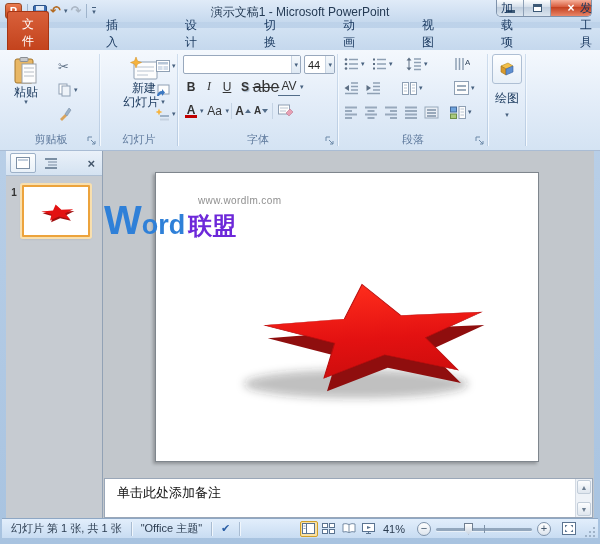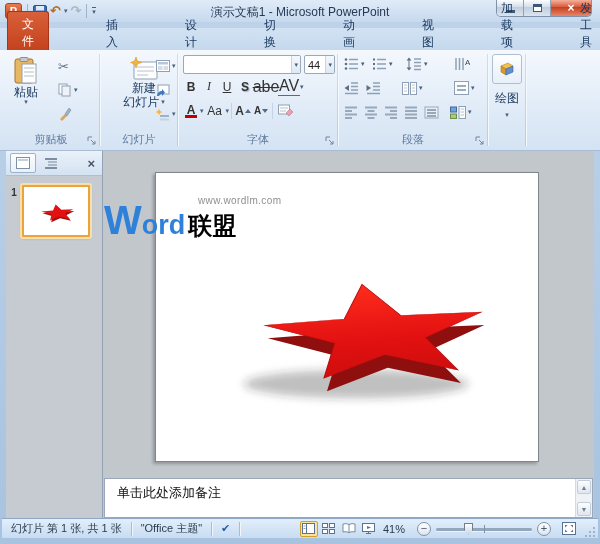--- a/index.html
+++ b/index.html
@@ -275,21 +275,21 @@
     <div class="combo" style="left:126px;top:5px;width:31px;">
       <span style="padding-left:3px;">44</span>
       <span class="dd">▾</span>
     </div>
     <div style="position:absolute;left:4px;top:27px;display:flex;align-items:center;">
       <span class="fbtn" style="font-weight:bold;">B</span>
       <span class="fbtn" style="font-style:italic;font-family:'Liberation Serif',serif;">I</span>
       <span class="fbtn" style="text-decoration:underline;">U</span>
       <span class="fbtn" style="font-weight:bold;text-shadow:1px 1px 1px #9fb0c2;">S</span>
       <span class="fbtn" style="width:24px;text-decoration:line-through;font-size:16px;">abe</span>
-      <span class="fbtn" style="width:22px;font-size:16px;border-bottom:1px solid #526c89;">AV</span>
+      <span class="fbtn" style="width:22px;font-size:12px;border-bottom:1px solid #526c89;">AV</span>
       <span class="dd">▾</span>
     </div>
     <div style="position:absolute;left:4px;top:51px;display:flex;align-items:center;">
       <span class="fbtn" style="flex-direction:column;font-weight:bold;">
           <span>A</span>
           <span class="red-underbar"></span>
         </span>
       <span class="dd">▾</span>
       <span class="fbtn" style="width:22px;">Aa</span>
       <span class="dd">▾</span>
@@ -524,21 +524,21 @@
       <path d="M0,-100 L24.7,-34 L95.1,-30.9 L39.9,13 L58.8,80.9 L0,42 L-58.8,80.9 L-39.9,13 L-95.1,-30.9 L-24.7,-34 Z" fill="#8f0e0e" transform="translate(3,13) scale(1.15,0.5) rotate(-8)"></path>
       <path d="M0,-100 L24.7,-34 L95.1,-30.9 L39.9,13 L58.8,80.9 L0,42 L-58.8,80.9 L-39.9,13 L-95.1,-30.9 L-24.7,-34 Z" fill="url(#starGrad)" stroke="#b80d0d" stroke-width="1" transform="scale(1.15,0.5) rotate(-8)"></path>
     </svg>
   </div>
 
   <div class="watermark">
     <div class="wm-url">www.wordlm.com</div>
     <div class="wm-row">
       <span class="wm-w" style="color:#2F80D8;">W</span>
       <span class="wm-ord" style="color:#2F80D8;">ord</span>
-      <span class="wm-cn" style="color:#000000;">联盟</span>
+      <span class="wm-cn" style="color:#6d28d9;">联盟</span>
     </div>
   </div>
 </div>
 
 <div class="notes">
   <div class="notes-text">单击此处添加备注</div>
   <div class="notes-scroll">
     <div class="ns-btn">
         <span>▲</span>
       </div>

